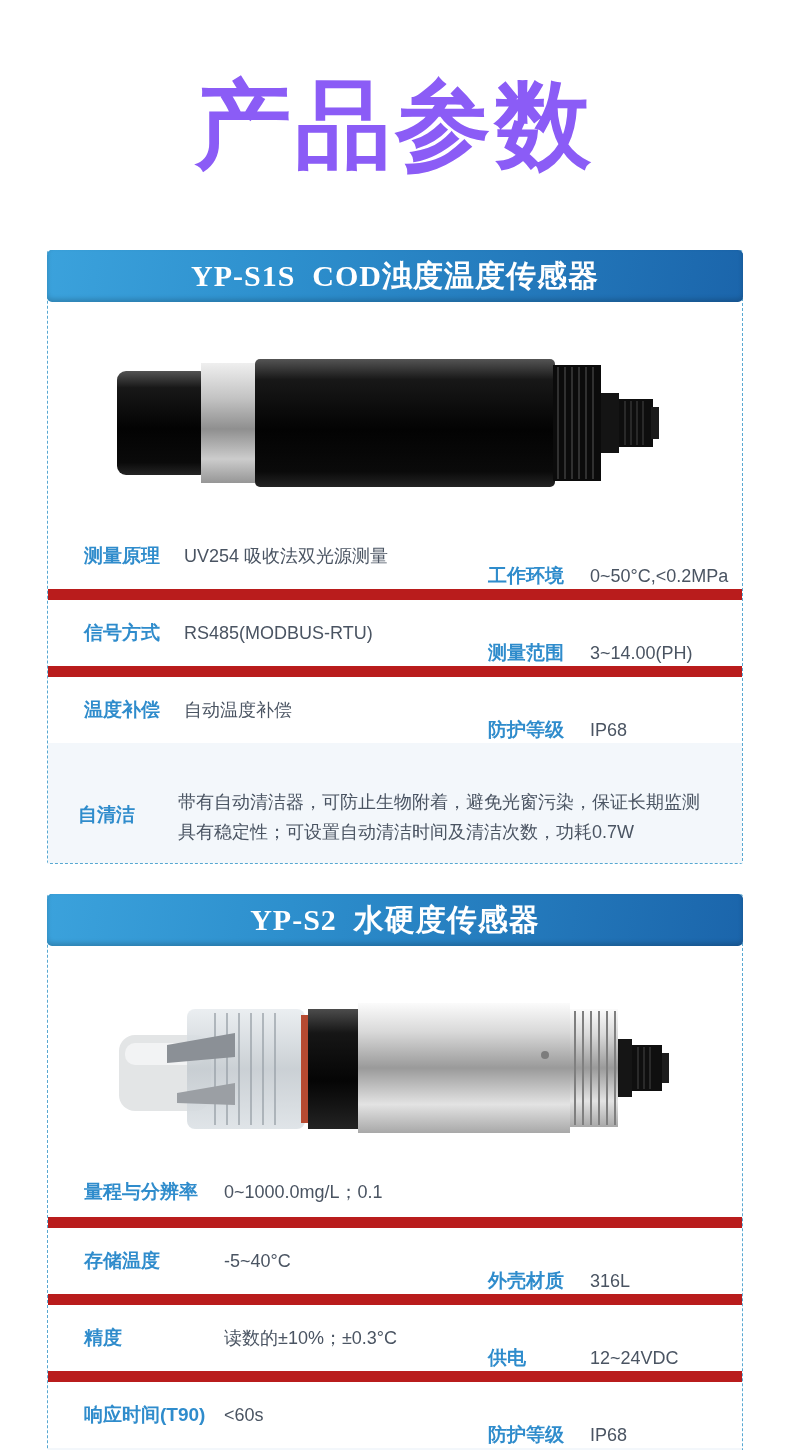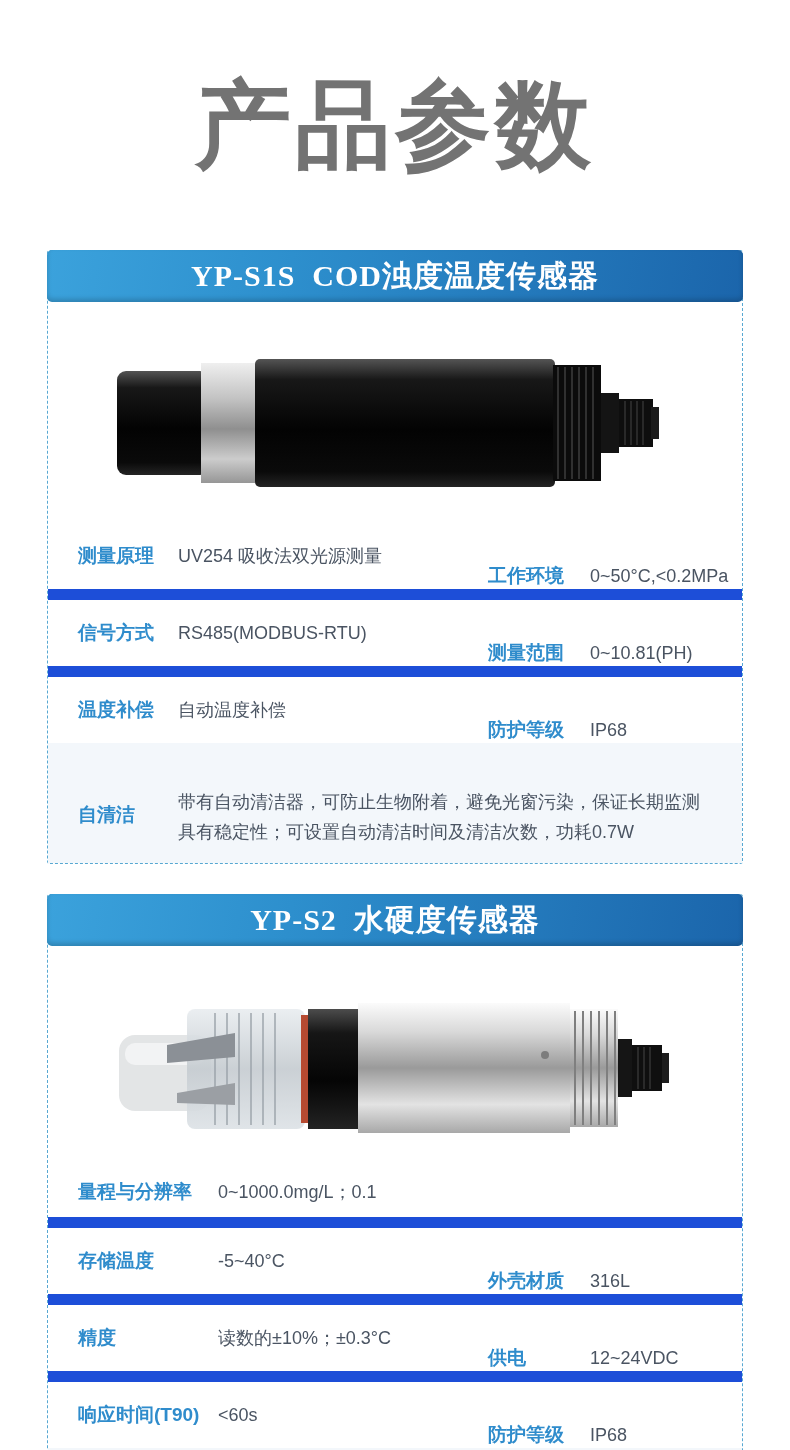--- a/index.html
+++ b/index.html
@@ -10,21 +10,21 @@
     color: #4a5462;
   }
   .page-title {
     margin: 66px 4px 64px;
     text-align: center;
     font-family: "Liberation Serif", "DejaVu Serif", serif;
     font-weight: 900;
     font-size: 96px;
     line-height: 1.25;
     letter-spacing: 4px;
-    color: #737373;
+    color: #8b5cf6;
   }
   .card {
     margin: 0 47px;
     border: 1px dashed #57a8d2;
     border-radius: 3px;
     background: #ffffff;
   }
   .card + .card { margin-top: 30px; }
   .card-header {
     height: 52px;
@@ -43,31 +43,31 @@
   .product-image {
     padding: 34px 58px 24px;
     display: flex; justify-content: center;
   }
   .product-image svg { width: 580px; height: 150px; display: block; }
   .spec-table { width: 100%; }
   .spec-row {
     display: flex; align-items: center;
     min-height: 50px;
   }
-  .spec-row + .spec-row { border-top: 11px solid #1d4ed8; }
+  .spec-row + .spec-row { border-top: 11px solid #b91c1c; }
   .pair { display: flex; align-items: center; }
   .pair-left { flex: 1 1 auto; padding-left: 30px; min-width: 0; }
   .pair-right { width: 254px; flex: 0 0 auto; margin-top: 40px; }
   .label {
     font-weight: 700;
     font-size: 19px;
     color: #2f8ccc;
     flex: 0 0 auto;
   }
-  .pair-left .label { width: 100px; }
+  .pair-left .label { width: 100px; margin-left: 6px; }
   .card-s2 .pair-left .label { width: 140px; }
   .pair-right .label { width: 102px; }
   .value { font-size: 18px; color: #4a5462; }
   .pair-right .value { white-space: nowrap; }
   .note-row {
     background: #f3f7fb;
     display: flex;
     align-items: flex-start;
     padding: 14px 26px 16px 30px;
     border-top: 11px solid #f3f7fb;
@@ -146,21 +146,21 @@
         <span class="value">0~50°C,&lt;0.2MPa</span>
       </div>
     </div>
     <div class="spec-row">
       <div class="pair pair-left">
         <span class="label">信号方式</span>
         <span class="value">RS485(MODBUS-RTU)</span>
       </div>
       <div class="pair pair-right">
         <span class="label">测量范围</span>
-        <span class="value">0~10.81(PH)</span>
+        <span class="value">3~14.00(PH)</span>
       </div>
     </div>
     <div class="spec-row">
       <div class="pair pair-left">
         <span class="label">温度补偿</span>
         <span class="value">自动温度补偿</span>
       </div>
       <div class="pair pair-right">
         <span class="label">防护等级</span>
         <span class="value">IP68</span>

